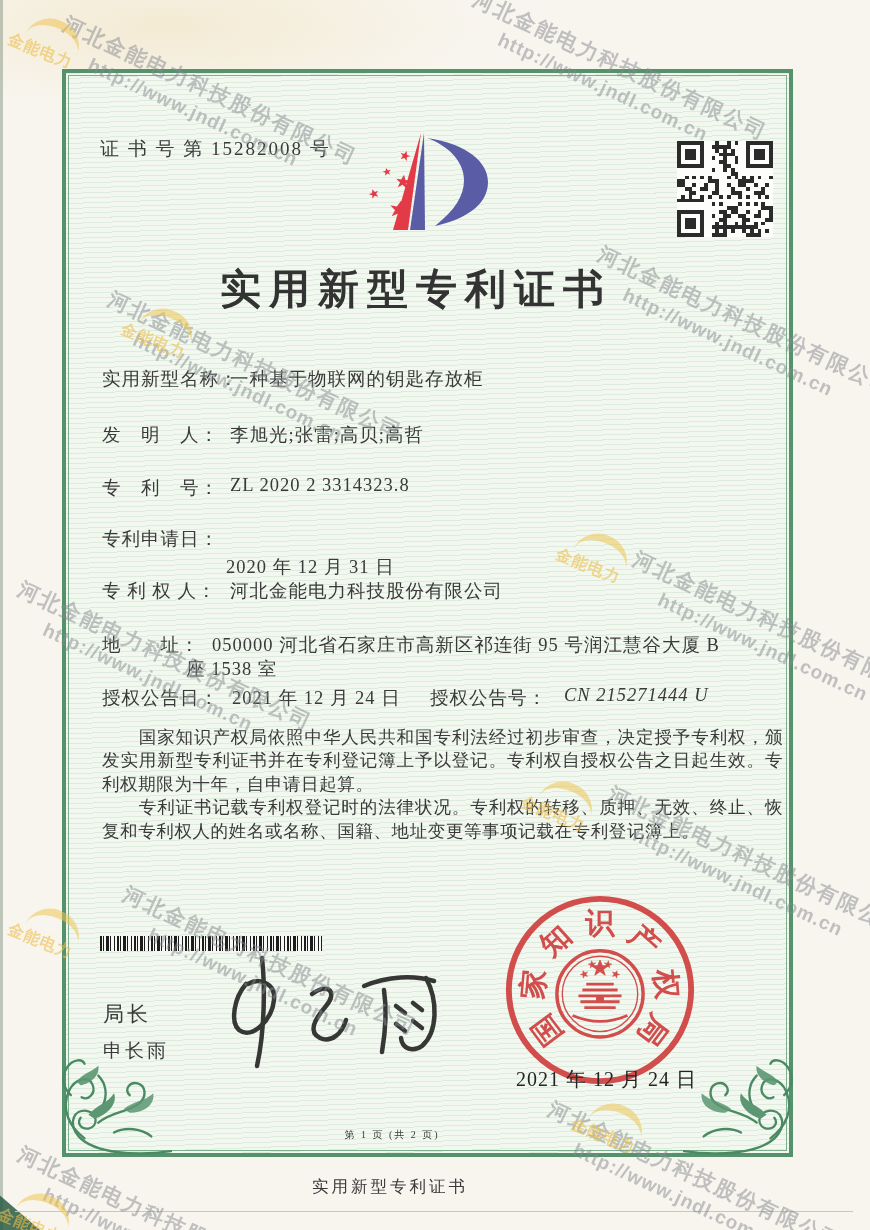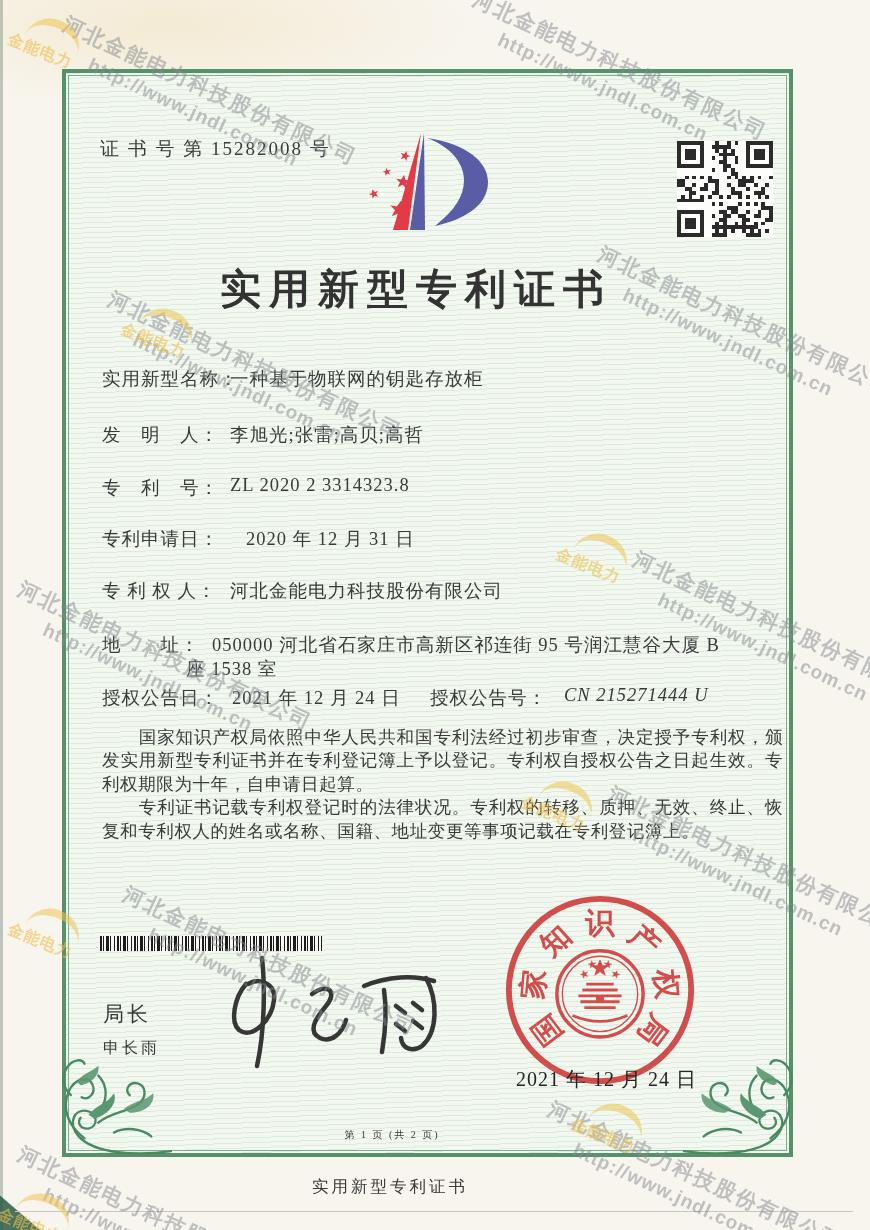--- a/index.html
+++ b/index.html
@@ -30,42 +30,42 @@
   .doc-title{position:absolute;left:50px;top:262px;width:732px;text-align:center;
              font-size:41px;font-weight:bold;letter-spacing:8px;color:#333;}
 
   
   .frow{position:absolute;font-size:18.5px;letter-spacing:1px;white-space:nowrap;}
   .frow .lab{position:absolute;left:0;top:0;}
   .frow .val{position:absolute;left:130px;top:0;}
   .r-name{left:102px;top:366px;} .r-name .val{left:128px;}
   .r-inv{left:102px;top:422px;}  .r-inv .val{left:128px;}
   .r-pat{left:102px;top:475px;}  .r-pat .val{left:128px;}
-  .r-fil{left:102px;top:526px;}  .r-fil .val{left:144px;}
+  .r-fil{left:102px;top:526px;}  .r-fil .val{left:124px;margin-top:28px;}
   .r-own{left:102px;top:578px;}  .r-own .val{left:128px;}
   .r-addr{left:102px;top:632px;}
   .r-addr .v1{position:absolute;left:84px;top:0;width:560px;text-align:center;}
   .r-addr .v2{position:absolute;left:84px;top:24px;}
   .r-grant{left:102px;top:685px;}
   .r-grant .val{left:130px;}
   .r-grant .lab2{position:absolute;left:328px;top:0;}
   .r-grant .val2{position:absolute;left:462px;top:0;font-style:italic;}
 
   
   .body-text{position:absolute;left:102px;top:726px;width:681px;font-size:17.5px;
              line-height:23.4px;letter-spacing:.6px;text-align:justify;}
   .body-text p{margin:0;text-indent:2.1em;}
 
   
   .barcode{position:absolute;left:100px;top:936px;width:222px;height:15px;
            background:repeating-linear-gradient(90deg,#1c1c1c 0 2px,#f7f7f3 2px 3px,#1c1c1c 3px 4px,
             #f7f7f3 4px 6px,#1c1c1c 6px 9px,#f7f7f3 9px 10px,#1c1c1c 10px 11px,#f7f7f3 11px 14px,
             #1c1c1c 14px 15px,#f7f7f3 15px 17px);}
   .director{position:absolute;left:103px;top:1000px;font-size:21px;letter-spacing:3px;}
-  .director-name{position:absolute;left:103px;top:1038px;font-size:16px;letter-spacing:3px;}
+  .director-name{position:absolute;left:103px;top:1038px;font-size:19px;letter-spacing:3px;}
   .signature{position:absolute;left:212px;top:950px;width:240px;height:128px;}
   .seal{position:absolute;left:502px;top:892px;width:196px;height:196px;opacity:.93;mix-blend-mode:multiply;}
   .seal-date{position:absolute;left:516px;top:1066px;font-size:20px;letter-spacing:1px;color:#242424;z-index:6;}
   .page-no{position:absolute;left:62px;top:1128px;width:660px;text-align:center;font-size:10px;letter-spacing:2px;}
   .back-note{position:absolute;left:60px;top:1176px;width:660px;text-align:center;font-size:16.5px;letter-spacing:3px;}
   .bottom-line{position:absolute;left:15px;top:1211px;width:838px;height:1px;background:#c8c6c0;}
 
   
   #wm-layer{position:absolute;inset:0;pointer-events:none;z-index:5;}
   .wm{position:absolute;transform:rotate(25deg);transform-origin:0 0;white-space:nowrap;

